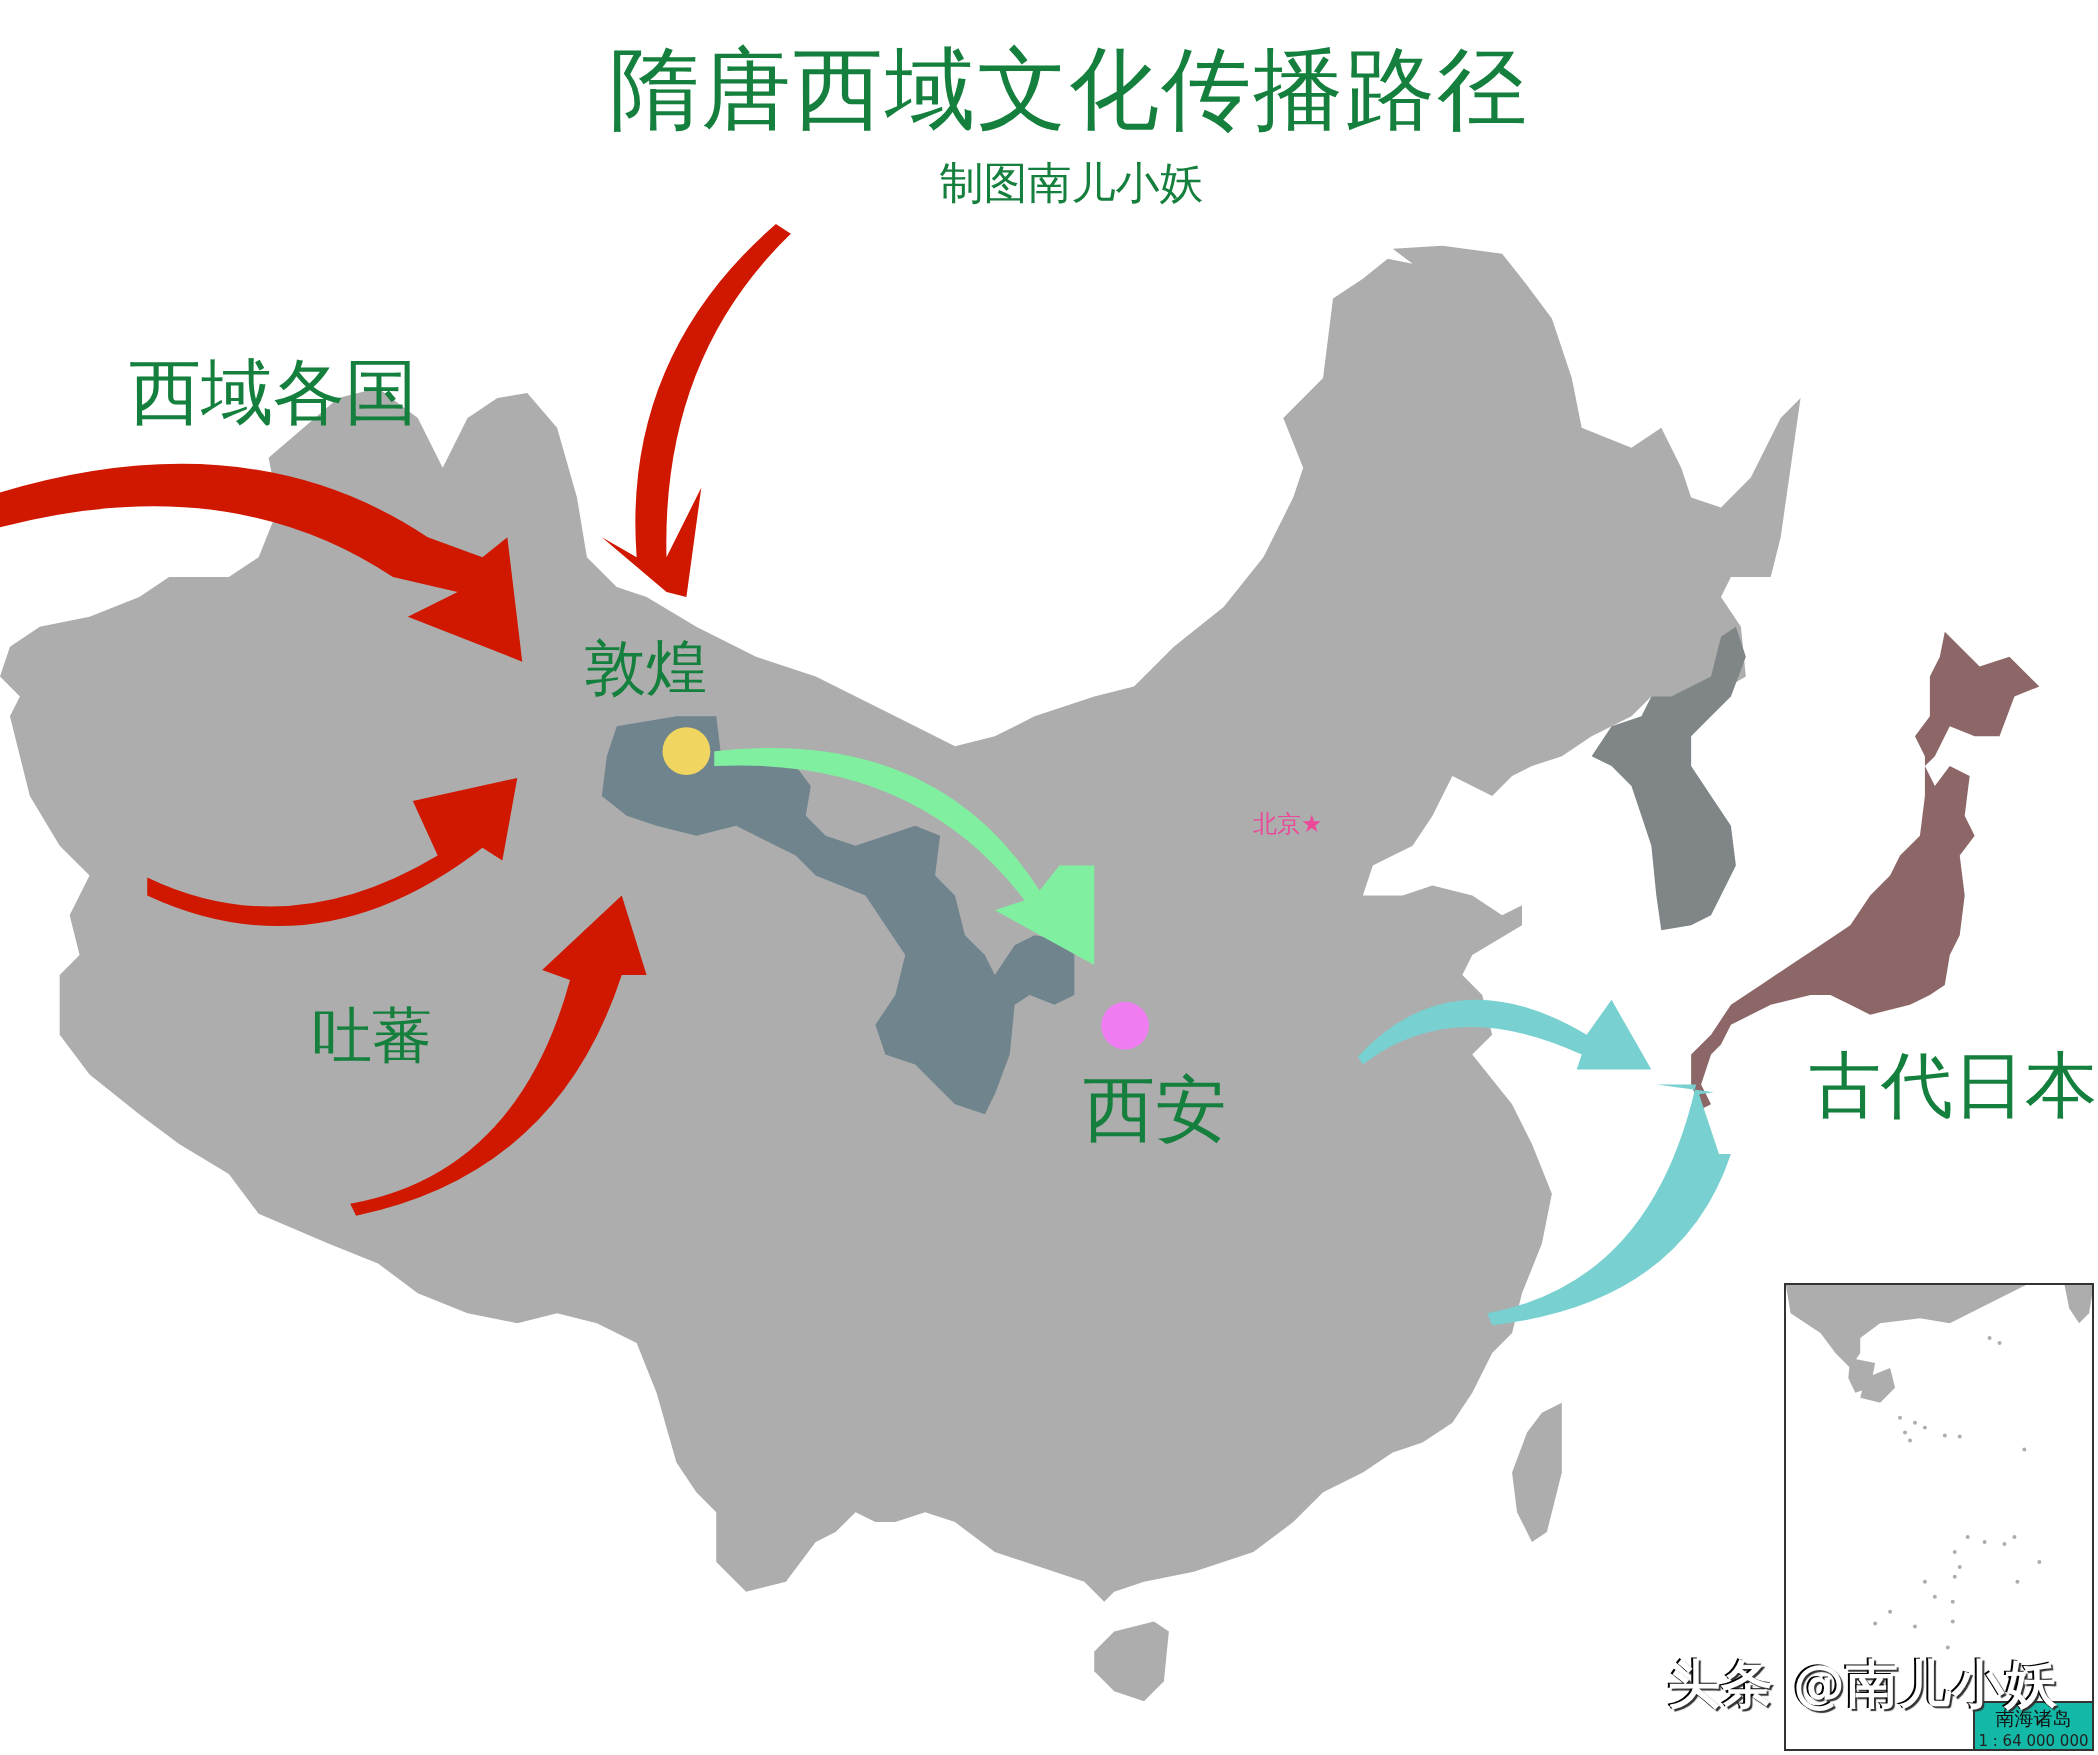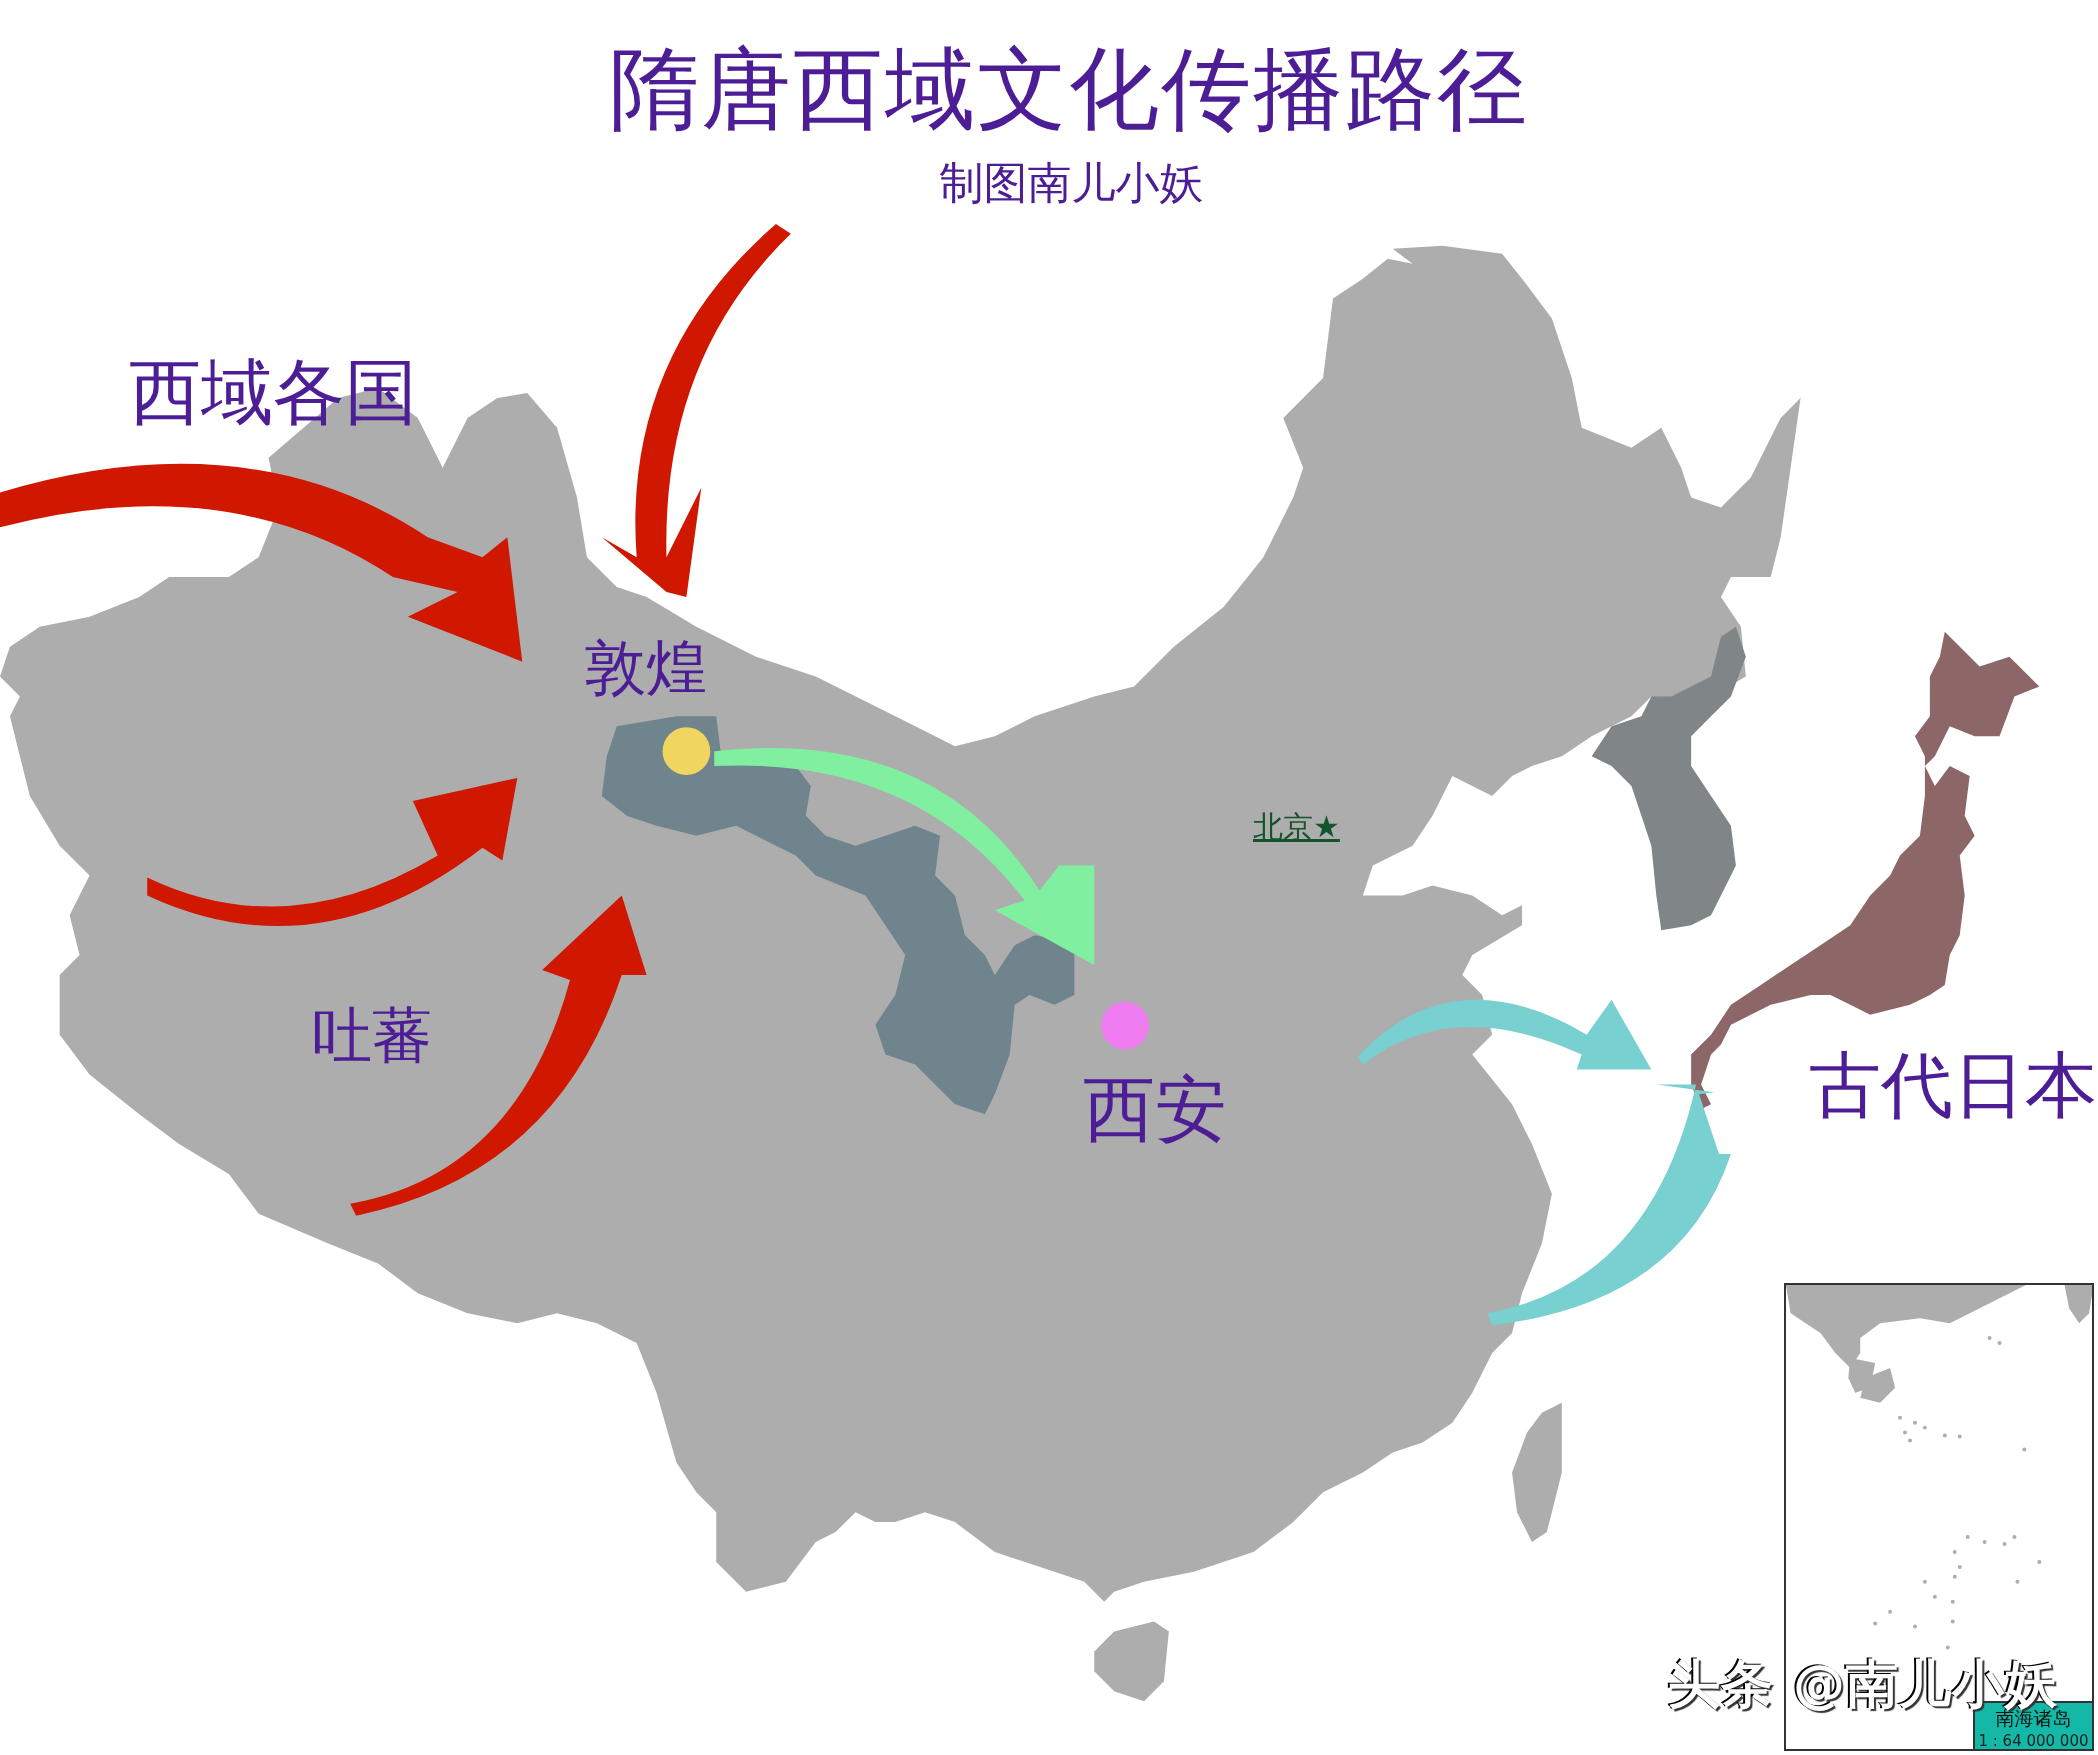--- a/index.html
+++ b/index.html
@@ -1,31 +1,31 @@
 <!DOCTYPE html>
 <html><head>
 <meta charset="utf-8">
 <style>
   html, body { margin: 0; padding: 0; background: #ffffff; }
   body { width: 2098px; height: 1755px; position: relative; overflow: hidden;
          font-family: "DejaVu Serif", "Liberation Serif", serif; }
   .map-svg { position: absolute; left: 0; top: 0; width: 2098px; height: 1755px; }
-  .label { position: absolute; color: #4c1d95; white-space: nowrap; line-height: 1; }
+  .label { position: absolute; color: #15803d; white-space: nowrap; line-height: 1; }
   .title { left: 0; width: 2098px; top: 44px; text-align: center; padding-left: 0;
            font-size: 90px; font-family: "DejaVu Serif", "Liberation Serif", serif; letter-spacing: 2px; }
   .title span { display: inline-block; margin-left: 40px; }
   .subtitle { left: 0; width: 2063px; top: 161px; text-align: center; font-size: 44px; }
   .subtitle span { display: inline-block; margin-left: 80px; }
   .lbl-xiyu { left: 129px; top: 356px; font-size: 72px; }
   .lbl-dunhuang { left: 585px; top: 637px; font-size: 61px; }
   .lbl-tubo { left: 312px; top: 1005px; font-size: 60px; }
   .lbl-xian { left: 1083px; top: 1073px; font-size: 72px; }
   .lbl-japan { left: 1809px; top: 1049px; font-size: 72px; }
-  .lbl-beijing { left: 1253px; top: 812px; font-size: 30px; color: #14532d;
-                 font-family: "DejaVu Sans", "Liberation Sans", sans-serif; text-decoration: underline; }
+  .lbl-beijing { left: 1253px; top: 812px; font-size: 24px; color: #ec4899;
+                 font-family: "DejaVu Sans", "Liberation Sans", sans-serif; }
   .inset { position: absolute; left: 1784px; top: 1283px; width: 310px; height: 468px;
            border: 2px solid #333; background: transparent; box-sizing: border-box; }
   .inset-caption { position: absolute; right: 0; bottom: 0; width: 119px; height: 48px;
            border-left: 2px solid #333; border-top: 2px solid #333; background: #14b8a6;
            box-sizing: border-box; text-align: center;
            font-family: "DejaVu Sans", "Liberation Sans", sans-serif; }
   .inset-caption .name { font-size: 19px; margin-top: 3px; color: #111; }
   .inset-caption .scale { font-size: 15px; color: #222; }
   .watermark { position: absolute; left: 1668px; top: 1650px; font-size: 52px; color: #fff;
            font-family: "DejaVu Sans", "Liberation Sans", sans-serif;

